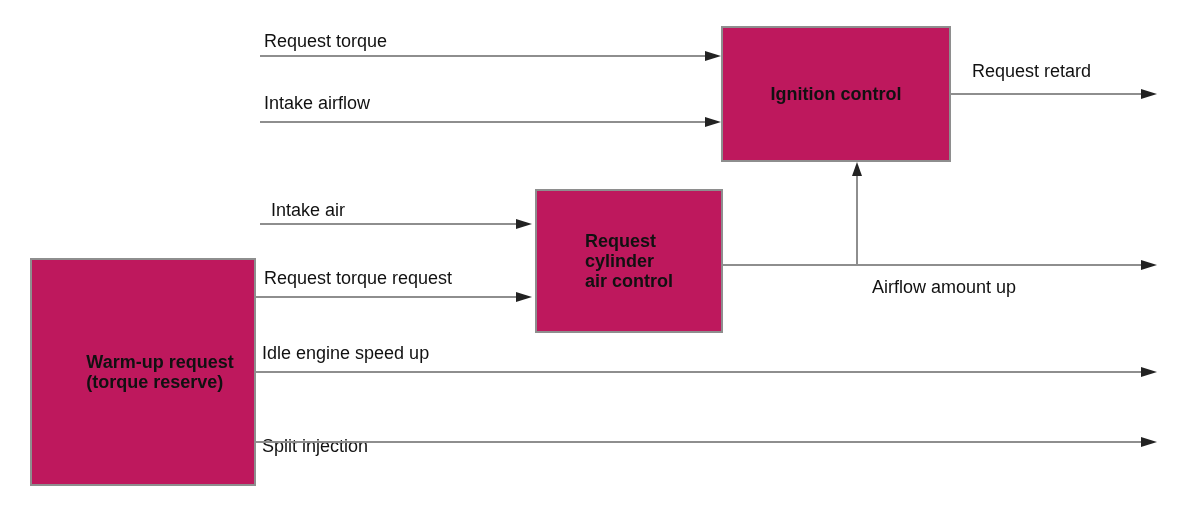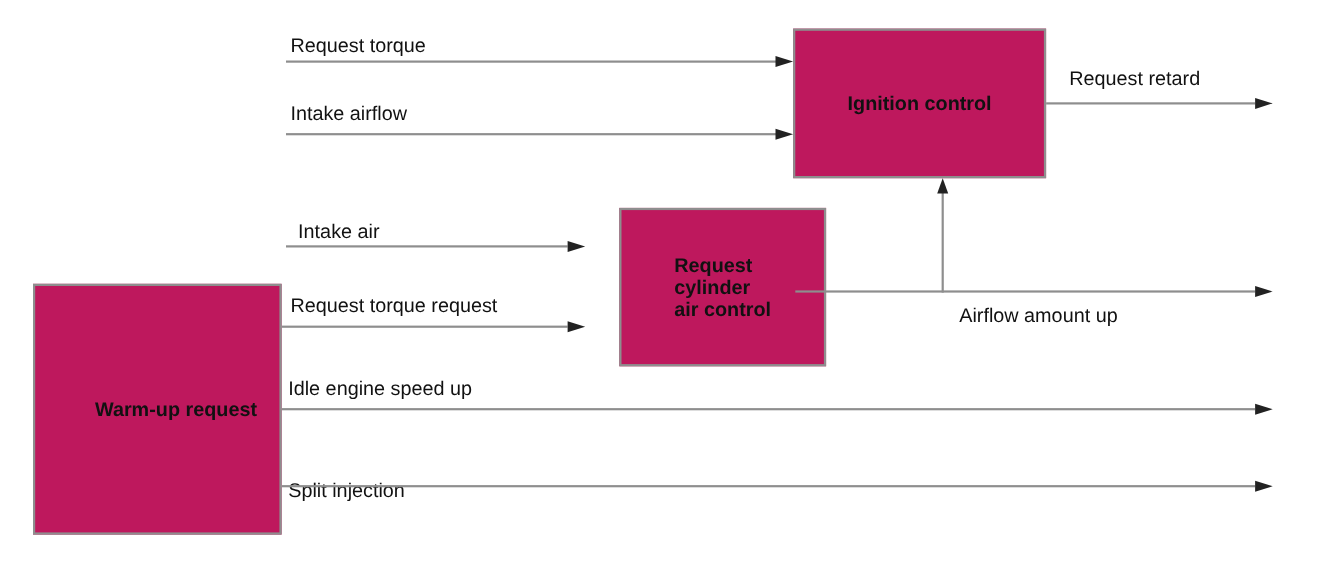--- a/index.html
+++ b/index.html
@@ -27,21 +27,21 @@
   }
   .box .box-label {
     font-size: 18px;
     font-weight: bold;
     color: #111111;
     line-height: 20px;
     text-align: left;
     white-space: nowrap;
   }
   #warmup-box    { left: 30px;  top: 258px; width: 226px; height: 228px; padding-left: 34px; }
-  #cylinder-box  { left: 535px; top: 189px; width: 188px; height: 144px; margin-left: 28px; }
+  #cylinder-box  { left: 535px; top: 189px; width: 188px; height: 144px; }
   #ignition-box  { left: 721px; top: 26px;  width: 230px; height: 136px; }
 
   
   .flow-label {
     position: absolute;
     font-size: 18px;
     font-weight: normal;
     color: #111111;
     white-space: nowrap;
     line-height: 20px;
@@ -109,20 +109,21 @@
   #arr-split-injection         { left: 1141px; top: 437px; }
 </style>
 </head>
 <body>
 
 <div class="canvas">
 
   <div class="box" id="warmup-box">
     <div class="box-label">
       <span>Warm-up request</span><br>
+      <span>(torque reserve)</span>
     </div>
   </div>
 
   <div class="box" id="cylinder-box">
     <div class="box-label">
       <span>Request</span><br>
       <span>cylinder</span><br>
       <span>air control</span>
     </div>
   </div>

